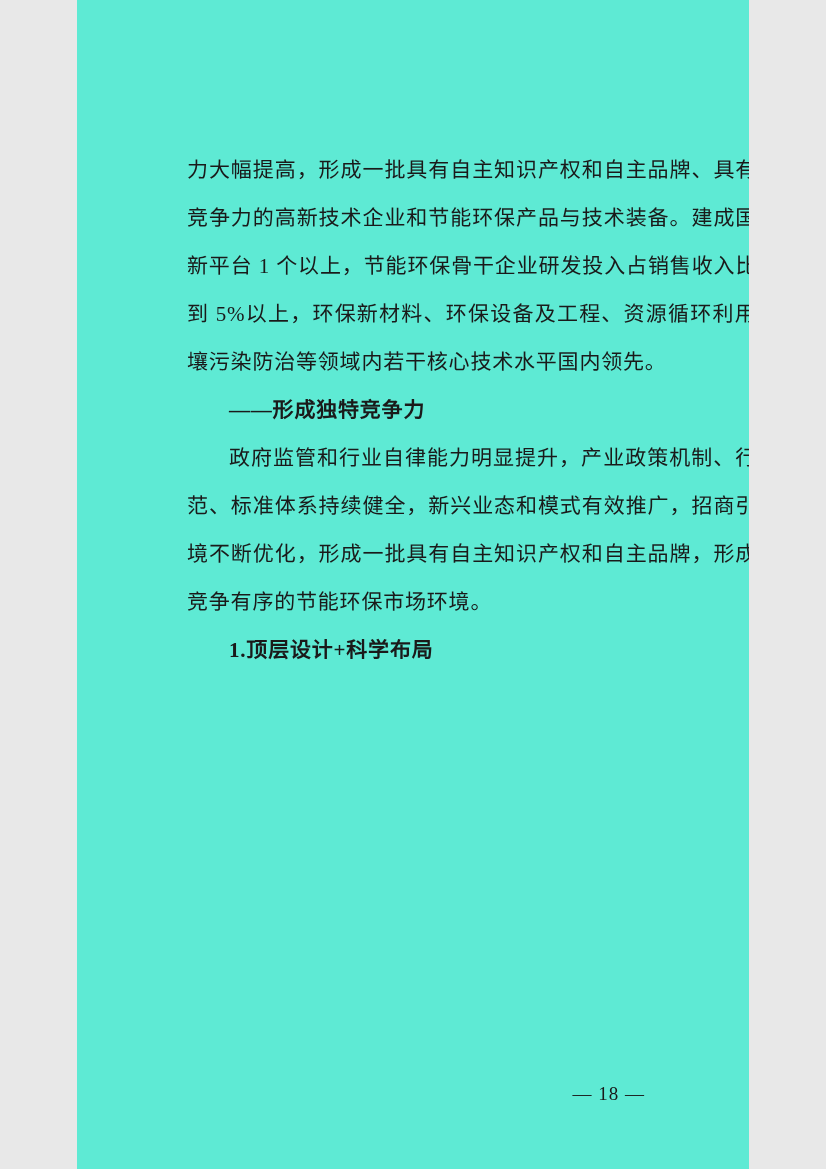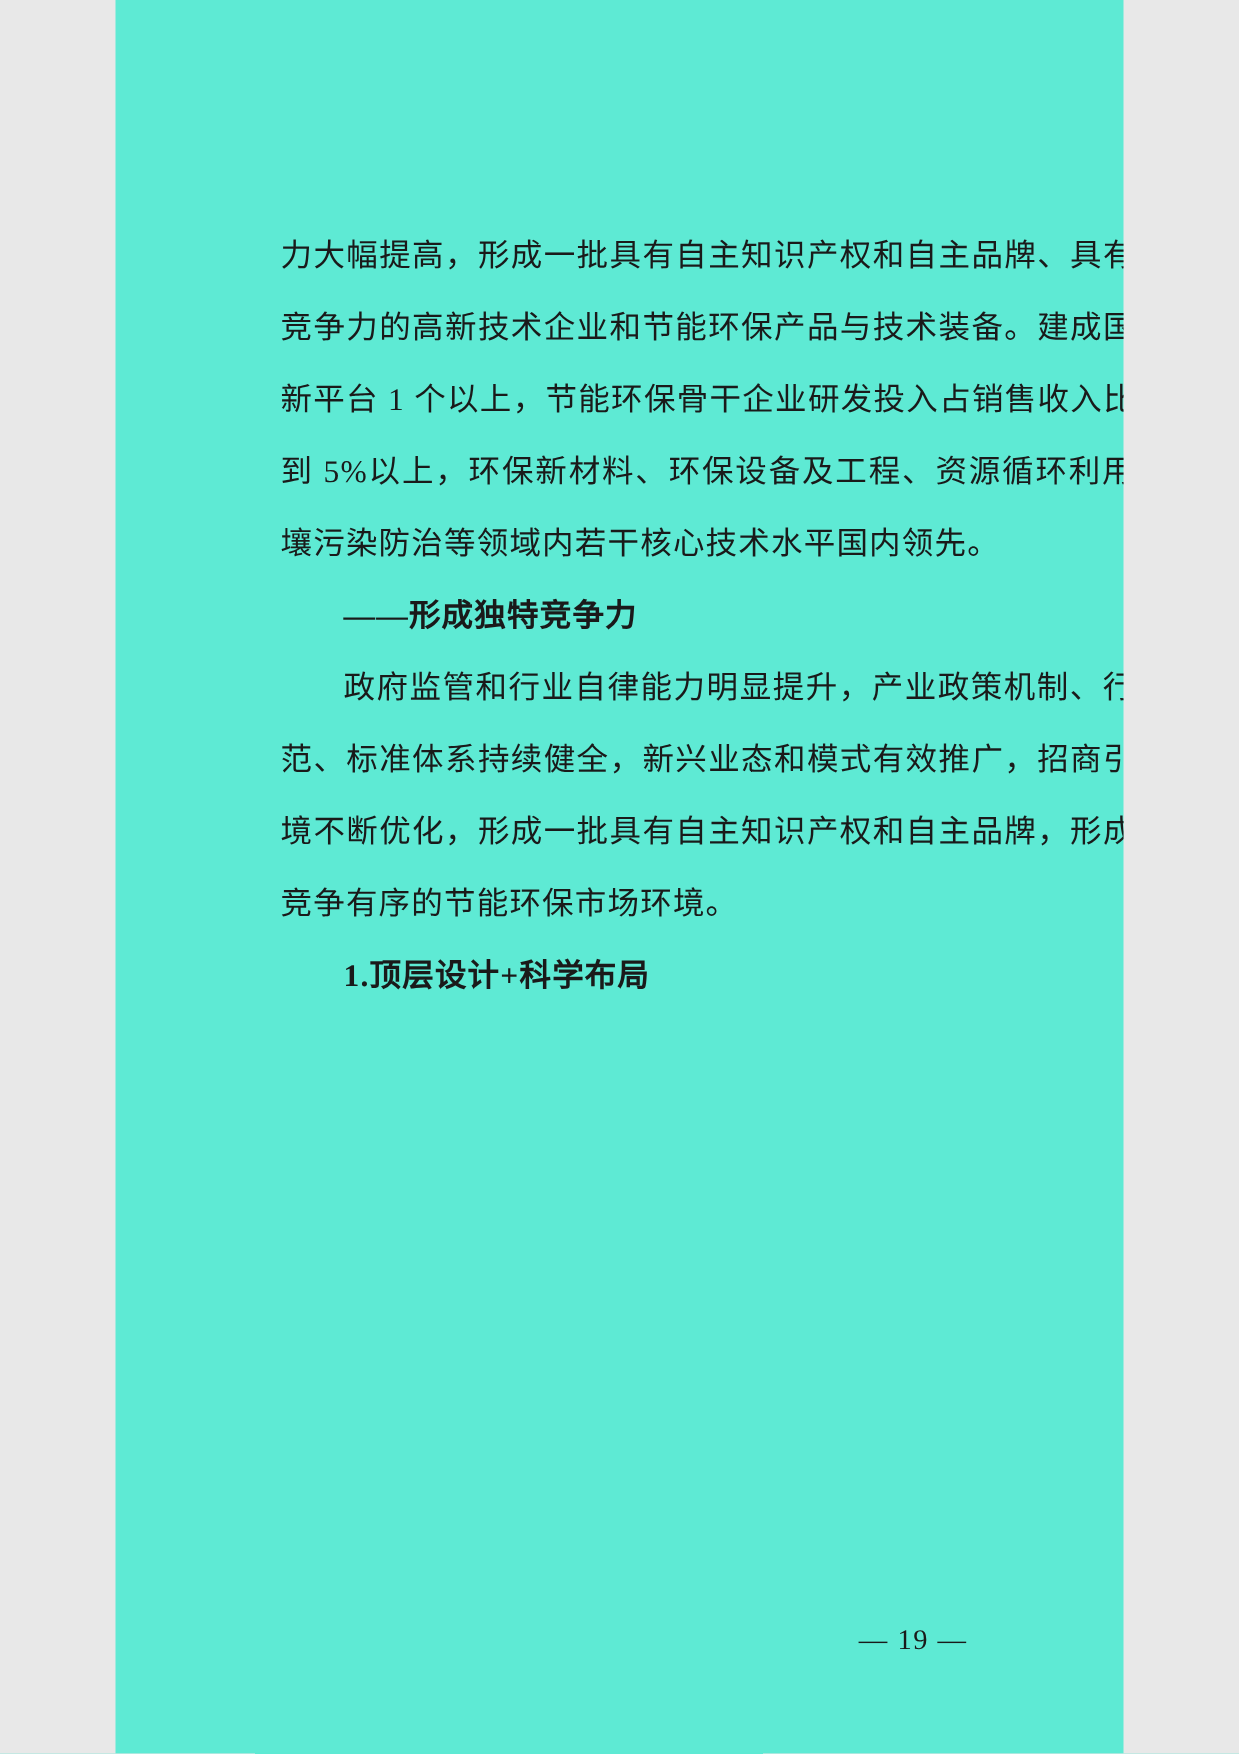--- a/index.html
+++ b/index.html
@@ -62,15 +62,15 @@
 <body>
 
 <div class="page">
   <div class="content">
     <p class="para no-indent">力大幅提高，形成一批具有自主知识产权和自主品牌、具有核心竞争力的高新技术企业和节能环保产品与技术装备。建成国家创新平台 1 个以上，节能环保骨干企业研发投入占销售收入比重达到 5%以上，环保新材料、环保设备及工程、资源循环利用、土壤污染防治等领域内若干核心技术水平国内领先。</p>
     <p class="heading-bold">——形成独特竞争力</p>
     <p class="para">政府监管和行业自律能力明显提升，产业政策机制、行业规范、标准体系持续健全，新兴业态和模式有效推广，招商引资环境不断优化，形成一批具有自主知识产权和自主品牌，形成公平竞争有序的节能环保市场环境。</p>
     <p class="heading-bold">1.顶层设计+科学布局</p>
   </div>
   <div class="footer">
-    <span>— 19 —</span>
+    <span>— 18 —</span>
   </div>
 </div>
 
 </body></html>

